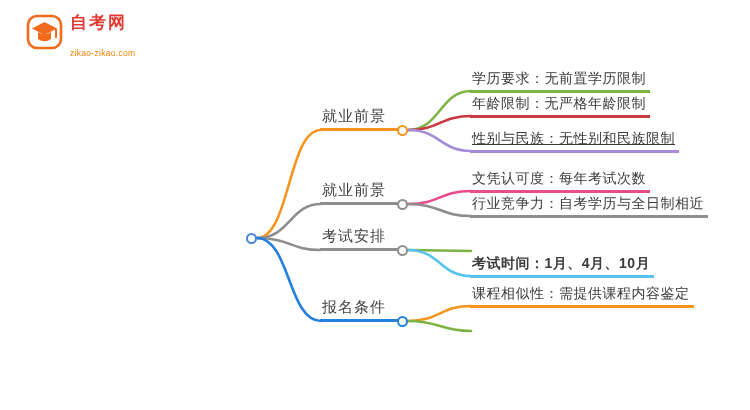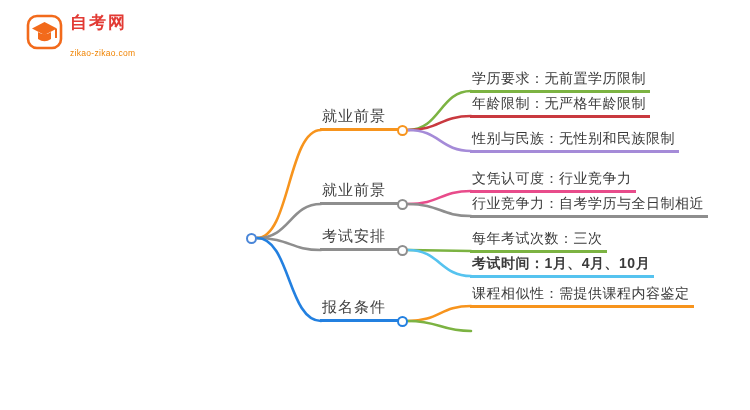--- a/index.html
+++ b/index.html
@@ -78,23 +78,22 @@
   <div class="dot" style="left: 397px; top: 199px; border-color: rgb(142, 142, 142);"></div>
 
   <div class="node branch-node" style="left: 320px; top: 226px; border-bottom-color: rgb(142, 142, 142);">考试安排</div>
   <div class="dot" style="left: 397px; top: 245px; border-color: rgb(142, 142, 142);"></div>
 
   <div class="node branch-node" style="left: 320px; top: 297px; border-bottom-color: rgb(35, 128, 224);">报名条件</div>
   <div class="dot" style="left: 397px; top: 316px; border-color: rgb(35, 128, 224);"></div>
 
   <div class="node leaf-node" style="left: 470px; top: 69px; border-bottom-color: rgb(124, 179, 66);">学历要求：无前置学历限制</div>
   <div class="node leaf-node" style="left: 470px; top: 94px; border-bottom-color: rgb(201, 57, 63);">年龄限制：无严格年龄限制</div>
-  <div class="node leaf-node" style="left: 470px; top: 129px; border-bottom-color: rgb(165, 139, 216);">性别与民族：无性别和民族限制</div>
+  <div class="node leaf-node" style="left: 470px; top: 129px; border-bottom-color: rgb(165, 139, 216); text-decoration: underline;">性别与民族：无性别和民族限制</div>
 
-  <div class="node leaf-node" style="left: 470px; top: 169px; border-bottom-color: rgb(232, 76, 139);">文凭认可度：行业竞争力</div>
+  <div class="node leaf-node" style="left: 470px; top: 169px; border-bottom-color: rgb(232, 76, 139);">文凭认可度：每年考试次数</div>
   <div class="node leaf-node" style="left: 470px; top: 194px; border-bottom-color: rgb(142, 142, 142);">行业竞争力：自考学历与全日制相近</div>
 
-  <div class="node leaf-node" style="left: 470px; top: 229px; border-bottom-color: rgb(124, 179, 66);">每年考试次数：三次</div>
   <div class="node leaf-node" style="left: 470px; top: 254px; border-bottom-color: rgb(86, 195, 239); font-weight: bold;">考试时间：1月、4月、10月</div>
 
   <div class="node leaf-node" style="left: 470px; top: 284px; border-bottom-color: rgb(247, 148, 29);">课程相似性：需提供课程内容鉴定</div>
 
 </div>
 
 </body></html>

